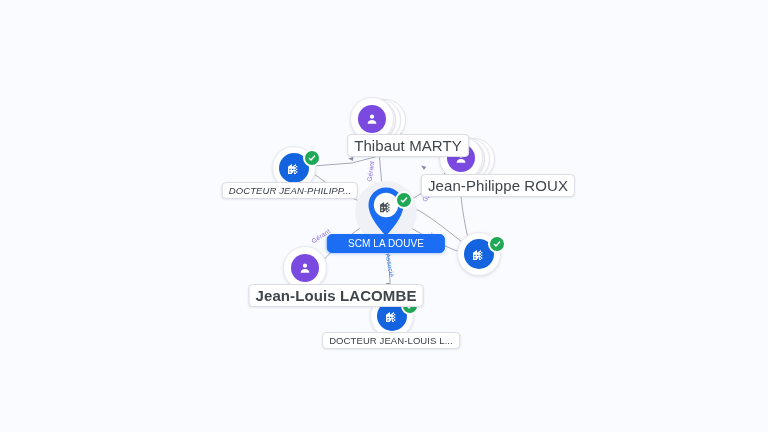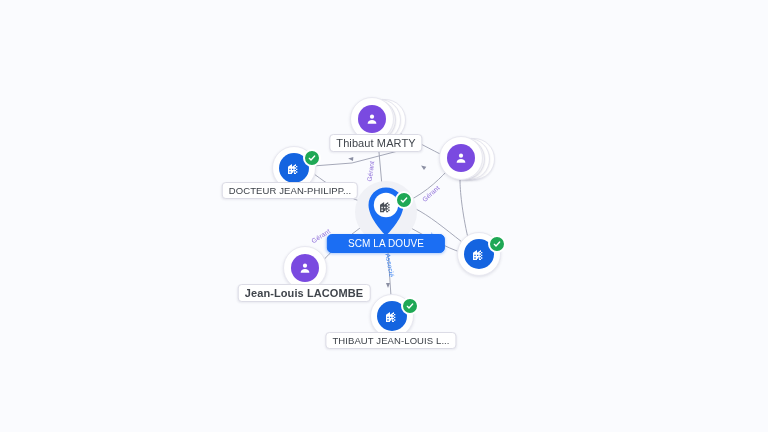--- a/index.html
+++ b/index.html
@@ -99,21 +99,21 @@
   }
   .lbl.sel{
     background:#1b6ef3;
     border-color:#1b6ef3;
     color:#ffffff;
     font-size:10px;
     padding:3px 20px;
     border-radius:5px;
     box-shadow:0 1px 3px rgba(27,110,243,.35);
   }
-  .lbl.person-lbl{font-size:11px;color:#40454c;}
+  .lbl.person-lbl{font-size:15px;color:#40454c;margin-left:32px;}
 
   
   .elbl{
     position:absolute;
     font-size:6.5px;
     letter-spacing:.15px;
     white-space:nowrap;
     transform-origin:left center;
     z-index:4;
     pointer-events:none;
@@ -175,21 +175,21 @@
           </svg>
         </div>
       </div>
       <div class="badge" style="left:9px;top:-19px;">
         <svg width="8" height="8" viewBox="0 0 24 24" fill="none" stroke="#ffffff" stroke-width="4" stroke-linecap="round" stroke-linejoin="round">
             <polyline points="4,13 9,18 20,6"></polyline>
           </svg>
       </div>
     </div>
   </div>
-  <div class="lbl" style="left:290px;top:182px;">DOCTEUR JEAN-PHILIPP...</div>
+  <div class="lbl" style="left:290px;top:182px;font-style:italic;">DOCTEUR JEAN-PHILIPP...</div>
 
   <div class="node" style="left:376px;top:119px;">
     <div class="node-hit">
       <div class="person" style="margin-left:-4px;">
         <div class="stack s3"></div>
         <div class="stack s2"></div>
         <div class="stack s1"></div>
         <div class="face">
           <div class="dot">
             <svg width="14" height="14" viewBox="0 0 24 24" fill="#ffffff">
@@ -213,20 +213,21 @@
           <div class="dot">
             <svg width="14" height="14" viewBox="0 0 24 24" fill="#ffffff">
               <circle cx="12" cy="8" r="3.6"></circle>
               <path d="M4.5 20c0-4 3.4-6.2 7.5-6.2S19.5 16 19.5 20z"></path>
             </svg>
           </div>
         </div>
       </div>
     </div>
   </div>
+  <div class="lbl person-lbl" style="left:466px;top:174px;">Jean-Philippe ROUX</div>
 
   <div class="node" style="left:386px;top:212px;">
     <div class="node-hit">
       <div class="pinwrap">
         <div class="pin">
           <svg width="42" height="52" viewBox="0 0 42 52">
             <path d="M21 1.5C11.3 1.5 3.5 9.3 3.5 19c0 12 12.6 25.5 17.5 31 4.9-5.5 17.5-19 17.5-31 0-9.7-7.8-17.5-17.5-17.5z" fill="#1b6ef3"></path>
             <circle cx="21" cy="19" r="12.2" fill="#ffffff"></circle>
             <g fill="#4a5058" transform="translate(13,12) scale(0.68)">
               <path d="M3 21V10l6-4v4l6-4v15h-3v-4h-3v4H3zm2-2h2v-2H5v2zm0-4h2v-2H5v2zm4 4h2v-2H9v2zm0-4h2v-2H9v2zm4 4h4v-2h-4v2zm0-4h4v-2h-4v2zm0-4h4V9h-4v2z"></path>
@@ -269,21 +270,21 @@
           </svg>
         </div>
       </div>
       <div class="badge" style="left:9px;top:-19px;">
         <svg width="8" height="8" viewBox="0 0 24 24" fill="none" stroke="#ffffff" stroke-width="4" stroke-linecap="round" stroke-linejoin="round">
             <polyline points="4,13 9,18 20,6"></polyline>
           </svg>
       </div>
     </div>
   </div>
-  <div class="lbl" style="left:391px;top:332px;">THIBAUT JEAN-LOUIS L...</div>
+  <div class="lbl" style="left:391px;top:332px;">DOCTEUR JEAN-LOUIS L...</div>
 
   <div class="node" style="left:304px;top:268px;">
     <div class="node-hit">
       <div class="person single">
         <div class="face">
           <div class="dot">
             <svg width="14" height="14" viewBox="0 0 24 24" fill="#ffffff">
               <circle cx="12" cy="8" r="3.6"></circle>
               <path d="M4.5 20c0-4 3.4-6.2 7.5-6.2S19.5 16 19.5 20z"></path>
             </svg>

